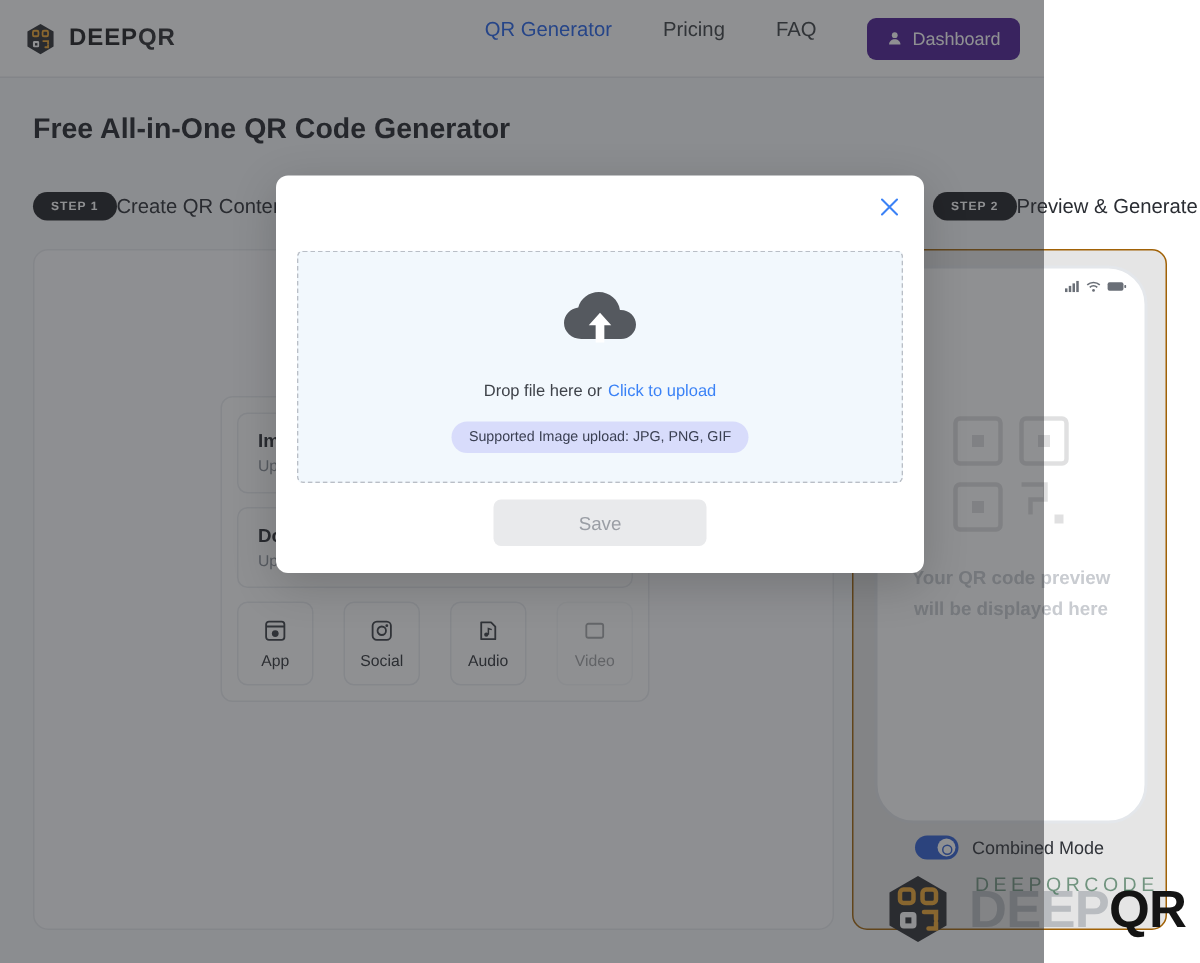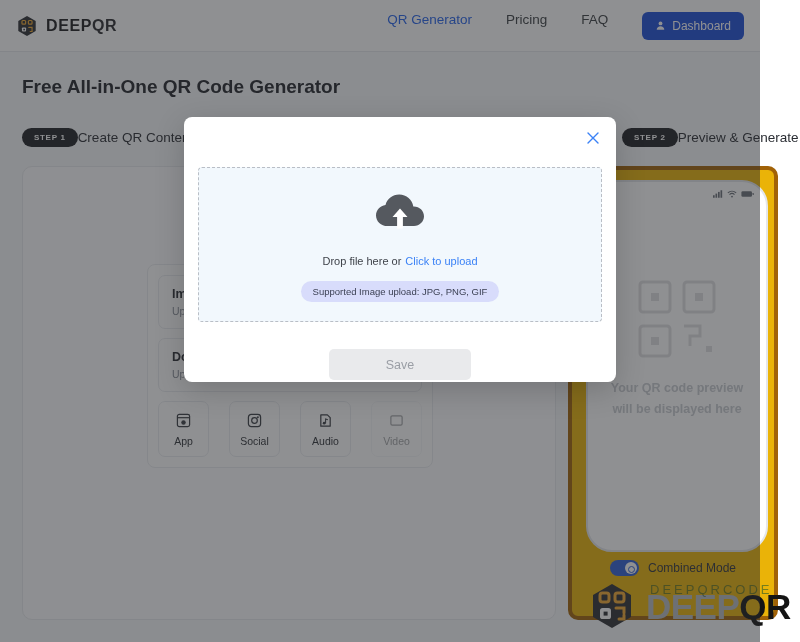--- a/index.html
+++ b/index.html
@@ -4,21 +4,21 @@
 <style>
   * { box-sizing: border-box; margin: 0; padding: 0; }
   html, body {
     width: 800px; height: 642px;
     font-family: "Liberation Sans", sans-serif;
     background: #ffffff;
     overflow: hidden;
   }
   #app {
     position: relative;
-    width: 760px; height: 642px;
+    width: 696px; height: 642px;
     background: #ffffff;
   }
 
   
   .page { position: absolute; inset: 0; background: #f7f8fa; }
 
   .navbar {
     position: absolute; top: 0; left: 0; right: 0; height: 52px;
     background: #ffffff;
     border-bottom: 1px solid #e6e8ec;
@@ -33,21 +33,21 @@
   }
   .brand-text .qr { color: #2b2b2e; }
 
   .nav-links {
     margin-left: auto; display: flex; align-items: flex-start; gap: 34px;
   }
   .nav-link { font-size: 13.5px; color: #3c4043; white-space: nowrap; }
   .nav-link.active { color: #2563eb; }
   .dash-btn {
     display: flex; align-items: center; gap: 6px;
-    background: #1d4ed8; color: #fff;
+    background: #4c1d95; color: #fff;
     font-size: 12px; border-radius: 6px;
     padding: 7px 13px;
     white-space: nowrap;
   }
   .dash-btn svg { display: block; }
 
   .page-title {
     position: absolute; left: 22px; top: 76px;
     font-size: 19px; font-weight: bold; color: #22252a;
   }
@@ -99,22 +99,22 @@
     display: flex; flex-direction: column; align-items: center; gap: 7px;
   }
   .tile.dim { opacity: .45; }
   .tile-icon { width: 15px; height: 15px; display: block; }
   .tile-label { font-size: 10.5px; color: #2f3237; }
 
   
   .right-card {
     position: absolute; left: 568px; top: 166px;
     width: 210px; height: 454px;
-    background: #eab308;
-    border: 4px solid #a16207;
+    background: #e5e5e5;
+    border: 1px solid #a16207;
     border-radius: 10px;
   }
   .phone {
     position: absolute; left: 14px; top: 10px;
     width: 182px; height: 372px;
     border: 2px solid #e4e7eb;
     border-radius: 26px;
     background: #ffffff;
   }
   .phone-status {
@@ -213,21 +213,21 @@
   .formats-pill {
     margin-top: 14px;
     background: #d8dcfb;
     color: #3a3f52;
     font-size: 9.5px;
     padding: 5px 12px;
     border-radius: 999px;
     white-space: nowrap;
   }
   .save-btn {
-    position: absolute; left: 50%; top: 232px;
+    position: absolute; left: 50%; top: 216px;
     transform: translateX(-50%);
     width: 142px; height: 31px;
     background: #e9eaec;
     color: #9a9ea5;
     border: none; border-radius: 5px;
     font-size: 12.5px;
     font-family: "Liberation Sans", sans-serif;
     display: flex; align-items: center; justify-content: center;
   }
 </style>

